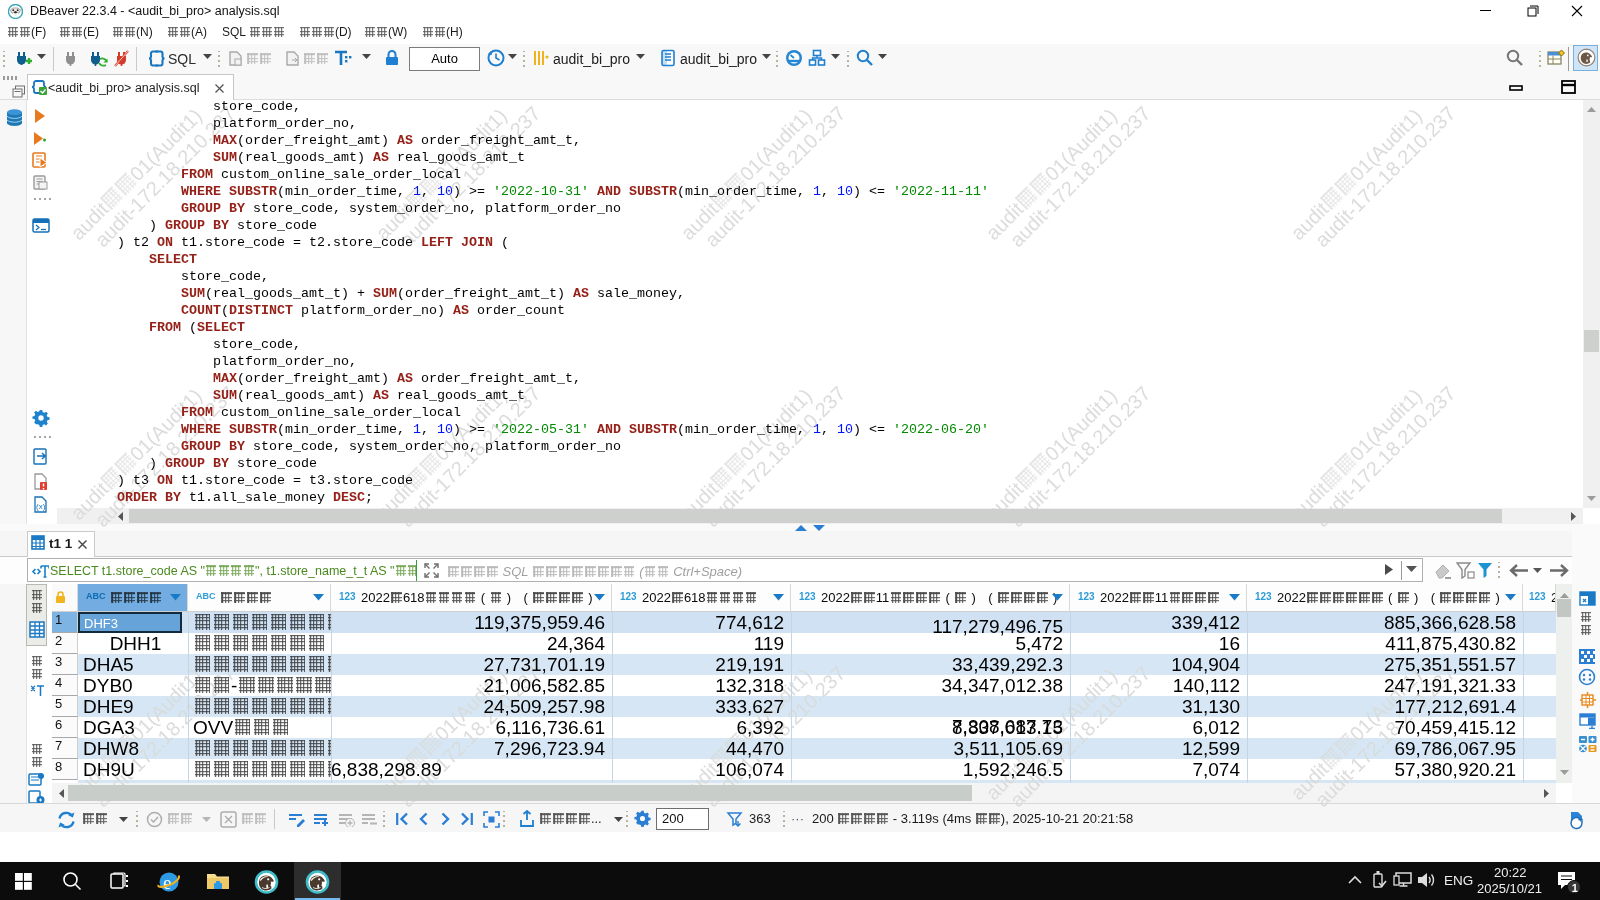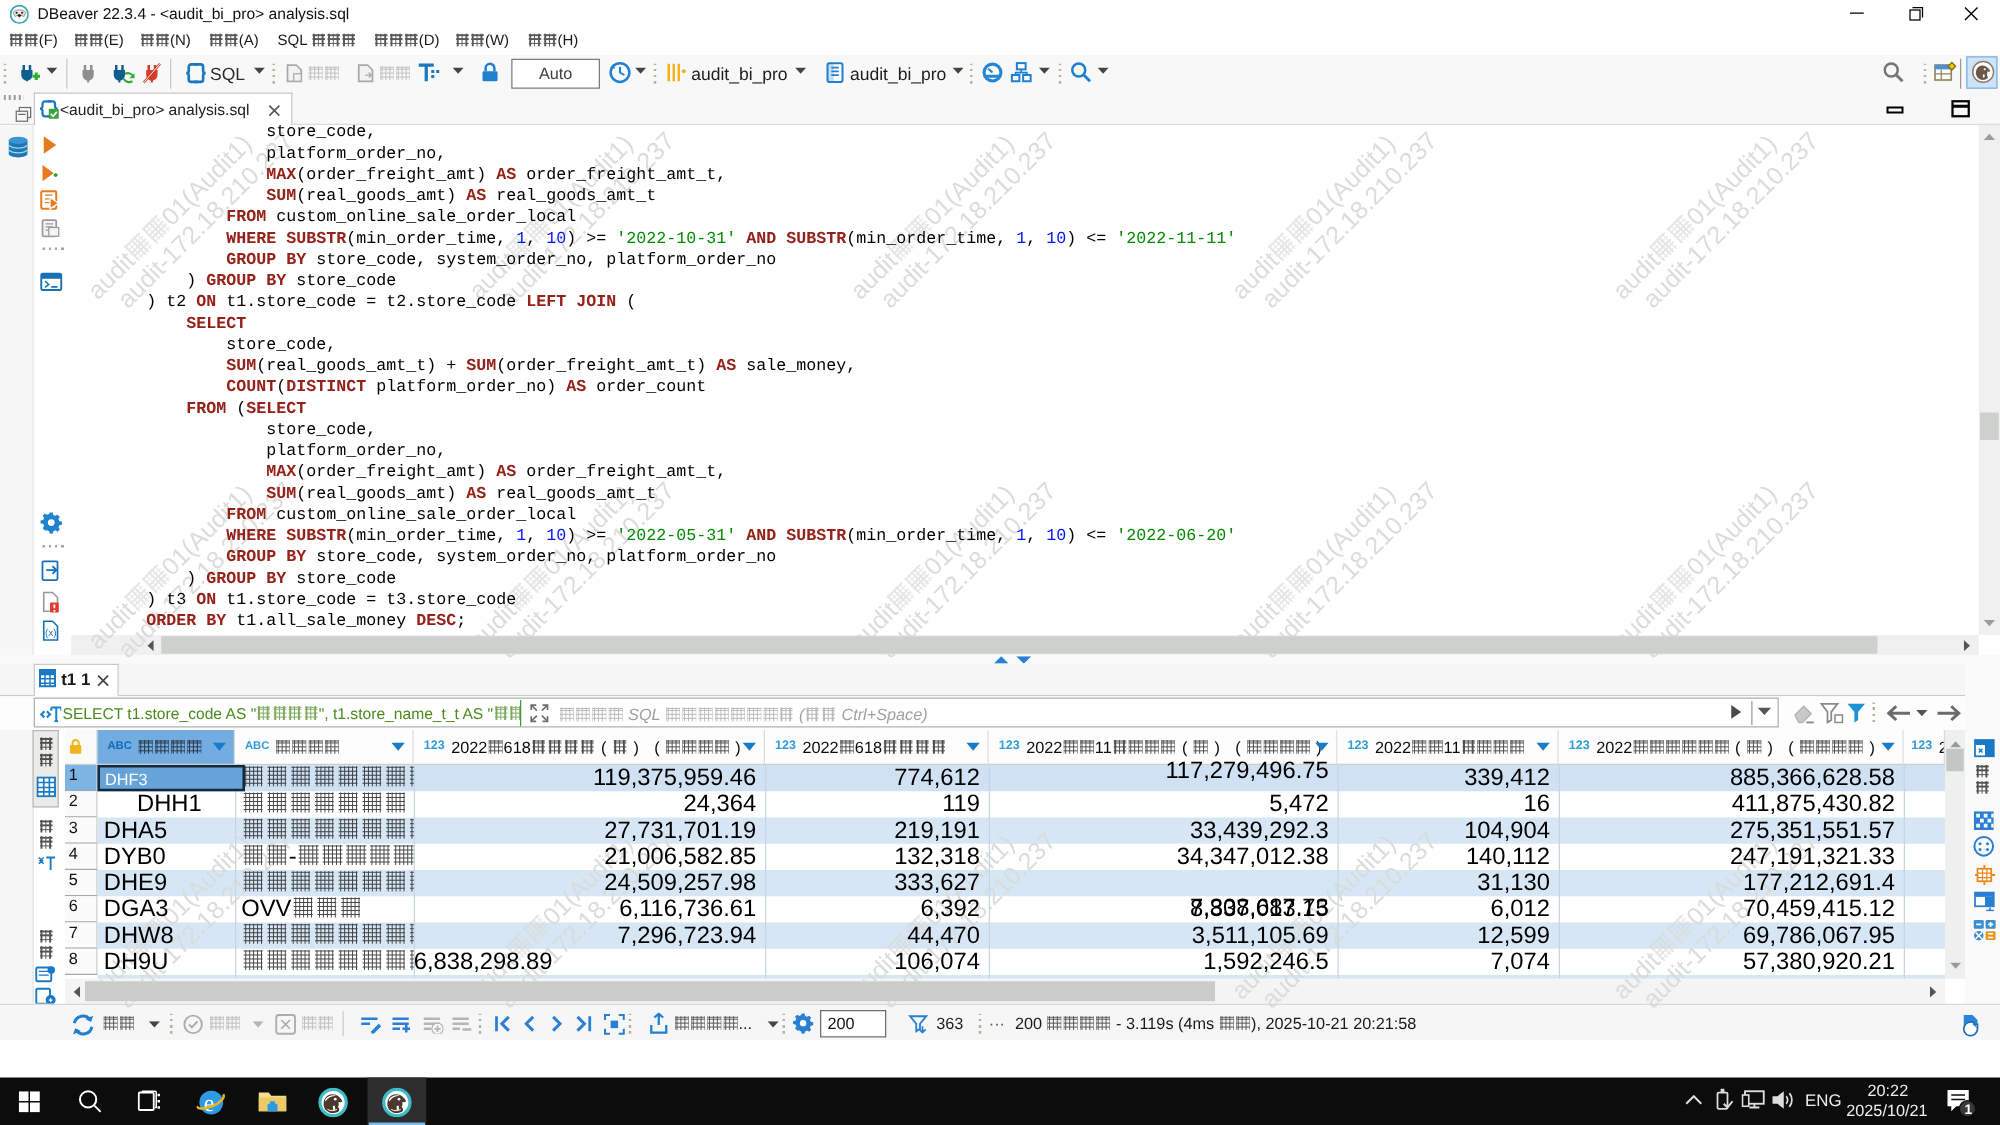--- a/index.html
+++ b/index.html
@@ -147,21 +147,21 @@
           <rect x="13" y="12" width="2.4" height="2.4"></rect>
         </g>
       </svg>
   <svg class="abs" style="left:362px;top:10px" width="9" height="6">
         <path d="M0 0l4.5 5L9 0z" fill="#444"></path>
       </svg>
   <svg class="abs" style="left:383px;top:4px" width="18" height="20">
         <rect x="3" y="9" width="12" height="8" rx="1" fill="#1f7fd0"></rect>
         <path d="M5.5 9V6.5a3.5 3.5 0 017 0V9" fill="none" stroke="#1f7fd0" stroke-width="2"></path>
       </svg>
-  <div class="abs" style="left:409px;top:3px;width:71px;height:24px;background:#fff;border:1px solid #7c7c7c;font-size:13px;color:#404040;text-align:center;line-height:22px">Auto</div>
+  <div class="abs" style="left:409px;top:3px;width:71px;height:24px;background:#fff;border:1px solid #7c7c7c;font-size:13px;color:#000000;text-align:center;line-height:22px">Auto</div>
   <svg class="abs" style="left:486px;top:4px" width="20" height="20">
         <circle cx="10" cy="10" r="7.5" fill="none" stroke="#1f7fd0" stroke-width="2"></circle>
         <path d="M10 5.5V10l3.5 2" stroke="#1f7fd0" fill="none" stroke-width="1.6"></path>
         <path d="M2 6l3-3 1 4z" fill="#1f7fd0"></path>
       </svg>
   <svg class="abs" style="left:508px;top:10px" width="9" height="6">
         <path d="M0 0l4.5 5L9 0z" fill="#444"></path>
       </svg>
   <div class="dots" style="left:523px;top:7px;height:16px"></div>
   <svg class="abs" style="left:532px;top:4px" width="18" height="20">
@@ -536,21 +536,21 @@
   <div class="rh" style="left:52px;top:144px;width:26px;height:21px">4</div>
   <div class="rh" style="left:52px;top:165px;width:26px;height:21px">5</div>
   <div class="rh" style="left:52px;top:186px;width:26px;height:21px">6</div>
   <div class="rh" style="left:52px;top:207px;width:26px;height:21px">7</div>
   <div class="rh" style="left:52px;top:228px;width:26px;height:21px">8</div>
 
   <div id="cells">
   <div class="cell z" style="left:188px;top:81px;width:143px;line-height:21px;padding-left:5px;"><i class="g"></i><i class="g"></i><i class="g"></i><i class="g"></i><i class="g"></i><i class="g"></i><i class="g"></i><i class="g"></i><i class="g"></i><i class="g"></i><i class="g"></i></div>
   <div class="cell z" style="left:331px;top:81px;width:281px;line-height:21px;text-align:right;padding-right:7px;">119,375,959.46</div>
   <div class="cell z" style="left:612px;top:81px;width:179px;line-height:21px;text-align:right;padding-right:7px;">774,612</div>
-  <div class="cell z" style="left:791px;top:75px;width:279px;line-height:21px;text-align:right;padding-right:7px;">117,279,496.75</div>
+  <div class="cell z" style="left:791px;top:85px;width:279px;line-height:21px;text-align:right;padding-right:7px;">117,279,496.75</div>
   <div class="cell z" style="left:1070px;top:81px;width:177px;line-height:21px;text-align:right;padding-right:7px;">339,412</div>
   <div class="cell z" style="left:1247px;top:81px;width:276px;line-height:21px;text-align:right;padding-right:7px;">885,366,628.58</div>
   <div class="cell z" style="left:78px;top:102px;width:110px;line-height:21px;padding-left:5px;text-align:center;">DHH1</div>
   <div class="cell z" style="left:188px;top:102px;width:143px;line-height:21px;padding-left:5px;"><i class="g"></i><i class="g"></i><i class="g"></i><i class="g"></i><i class="g"></i><i class="g"></i><i class="g"></i></div>
   <div class="cell z" style="left:331px;top:102px;width:281px;line-height:21px;text-align:right;padding-right:7px;">24,364</div>
   <div class="cell z" style="left:612px;top:102px;width:179px;line-height:21px;text-align:right;padding-right:7px;">119</div>
   <div class="cell z" style="left:791px;top:102px;width:279px;line-height:21px;text-align:right;padding-right:7px;">5,472</div>
   <div class="cell z" style="left:1070px;top:102px;width:177px;line-height:21px;text-align:right;padding-right:7px;">16</div>
   <div class="cell z" style="left:1247px;top:102px;width:276px;line-height:21px;text-align:right;padding-right:7px;">411,875,430.82</div>
   <div class="cell z" style="left:78px;top:123px;width:110px;line-height:21px;padding-left:5px;">DHA5</div>
@@ -590,21 +590,21 @@
   <div class="cell z" style="left:1247px;top:207px;width:276px;line-height:21px;text-align:right;padding-right:7px;">69,786,067.95</div>
   <div class="cell z" style="left:78px;top:228px;width:110px;line-height:21px;padding-left:5px;">DH9U</div>
   <div class="cell z" style="left:188px;top:228px;width:143px;line-height:21px;padding-left:5px;"><i class="g"></i><i class="g"></i><i class="g"></i><i class="g"></i><i class="g"></i><i class="g"></i><i class="g"></i><i class="g"></i><i class="g"></i><i class="g"></i></div>
   <div class="cell z" style="left:331px;top:228px;width:281px;line-height:21px;padding-right:7px;">6,838,298.89</div>
   <div class="cell z" style="left:612px;top:228px;width:179px;line-height:21px;text-align:right;padding-right:7px;">106,074</div>
   <div class="cell z" style="left:791px;top:228px;width:279px;line-height:21px;text-align:right;padding-right:7px;">1,592,246.5</div>
   <div class="cell z" style="left:1070px;top:228px;width:177px;line-height:21px;text-align:right;padding-right:7px;">7,074</div>
   <div class="cell z" style="left:1247px;top:228px;width:276px;line-height:21px;text-align:right;padding-right:7px;">57,380,920.21</div>
   </div>
 
-  <div class="abs z" style="left:78px;top:81px;width:118px;height:21px;background:#66a3d9;border:2px solid #13293c;color:#fff;font-size:13px">
+  <div class="abs z" style="left:78px;top:81px;width:104px;height:21px;background:#66a3d9;border:2px solid #13293c;color:#fff;font-size:13px">
         <span style="position:absolute;left:4px;top:2px">DHF3</span>
       </div>
 
   <div class="sb abs" style="left:52px;top:252px;width:1504px;height:20px;background:#f4f4f4">
     <svg class="abs" style="left:6px;top:6px" width="6" height="9">
           <path d="M6 0L1 4.5 6 9z" fill="#555"></path>
         </svg>
     <div class="thumb abs" style="left:16px;top:2px;width:904px;height:16px;background:#c9cdc9"></div>
     <svg class="abs" style="left:1492px;top:6px" width="6" height="9">
           <path d="M0 0l5 4.5L0 9z" fill="#555"></path>

